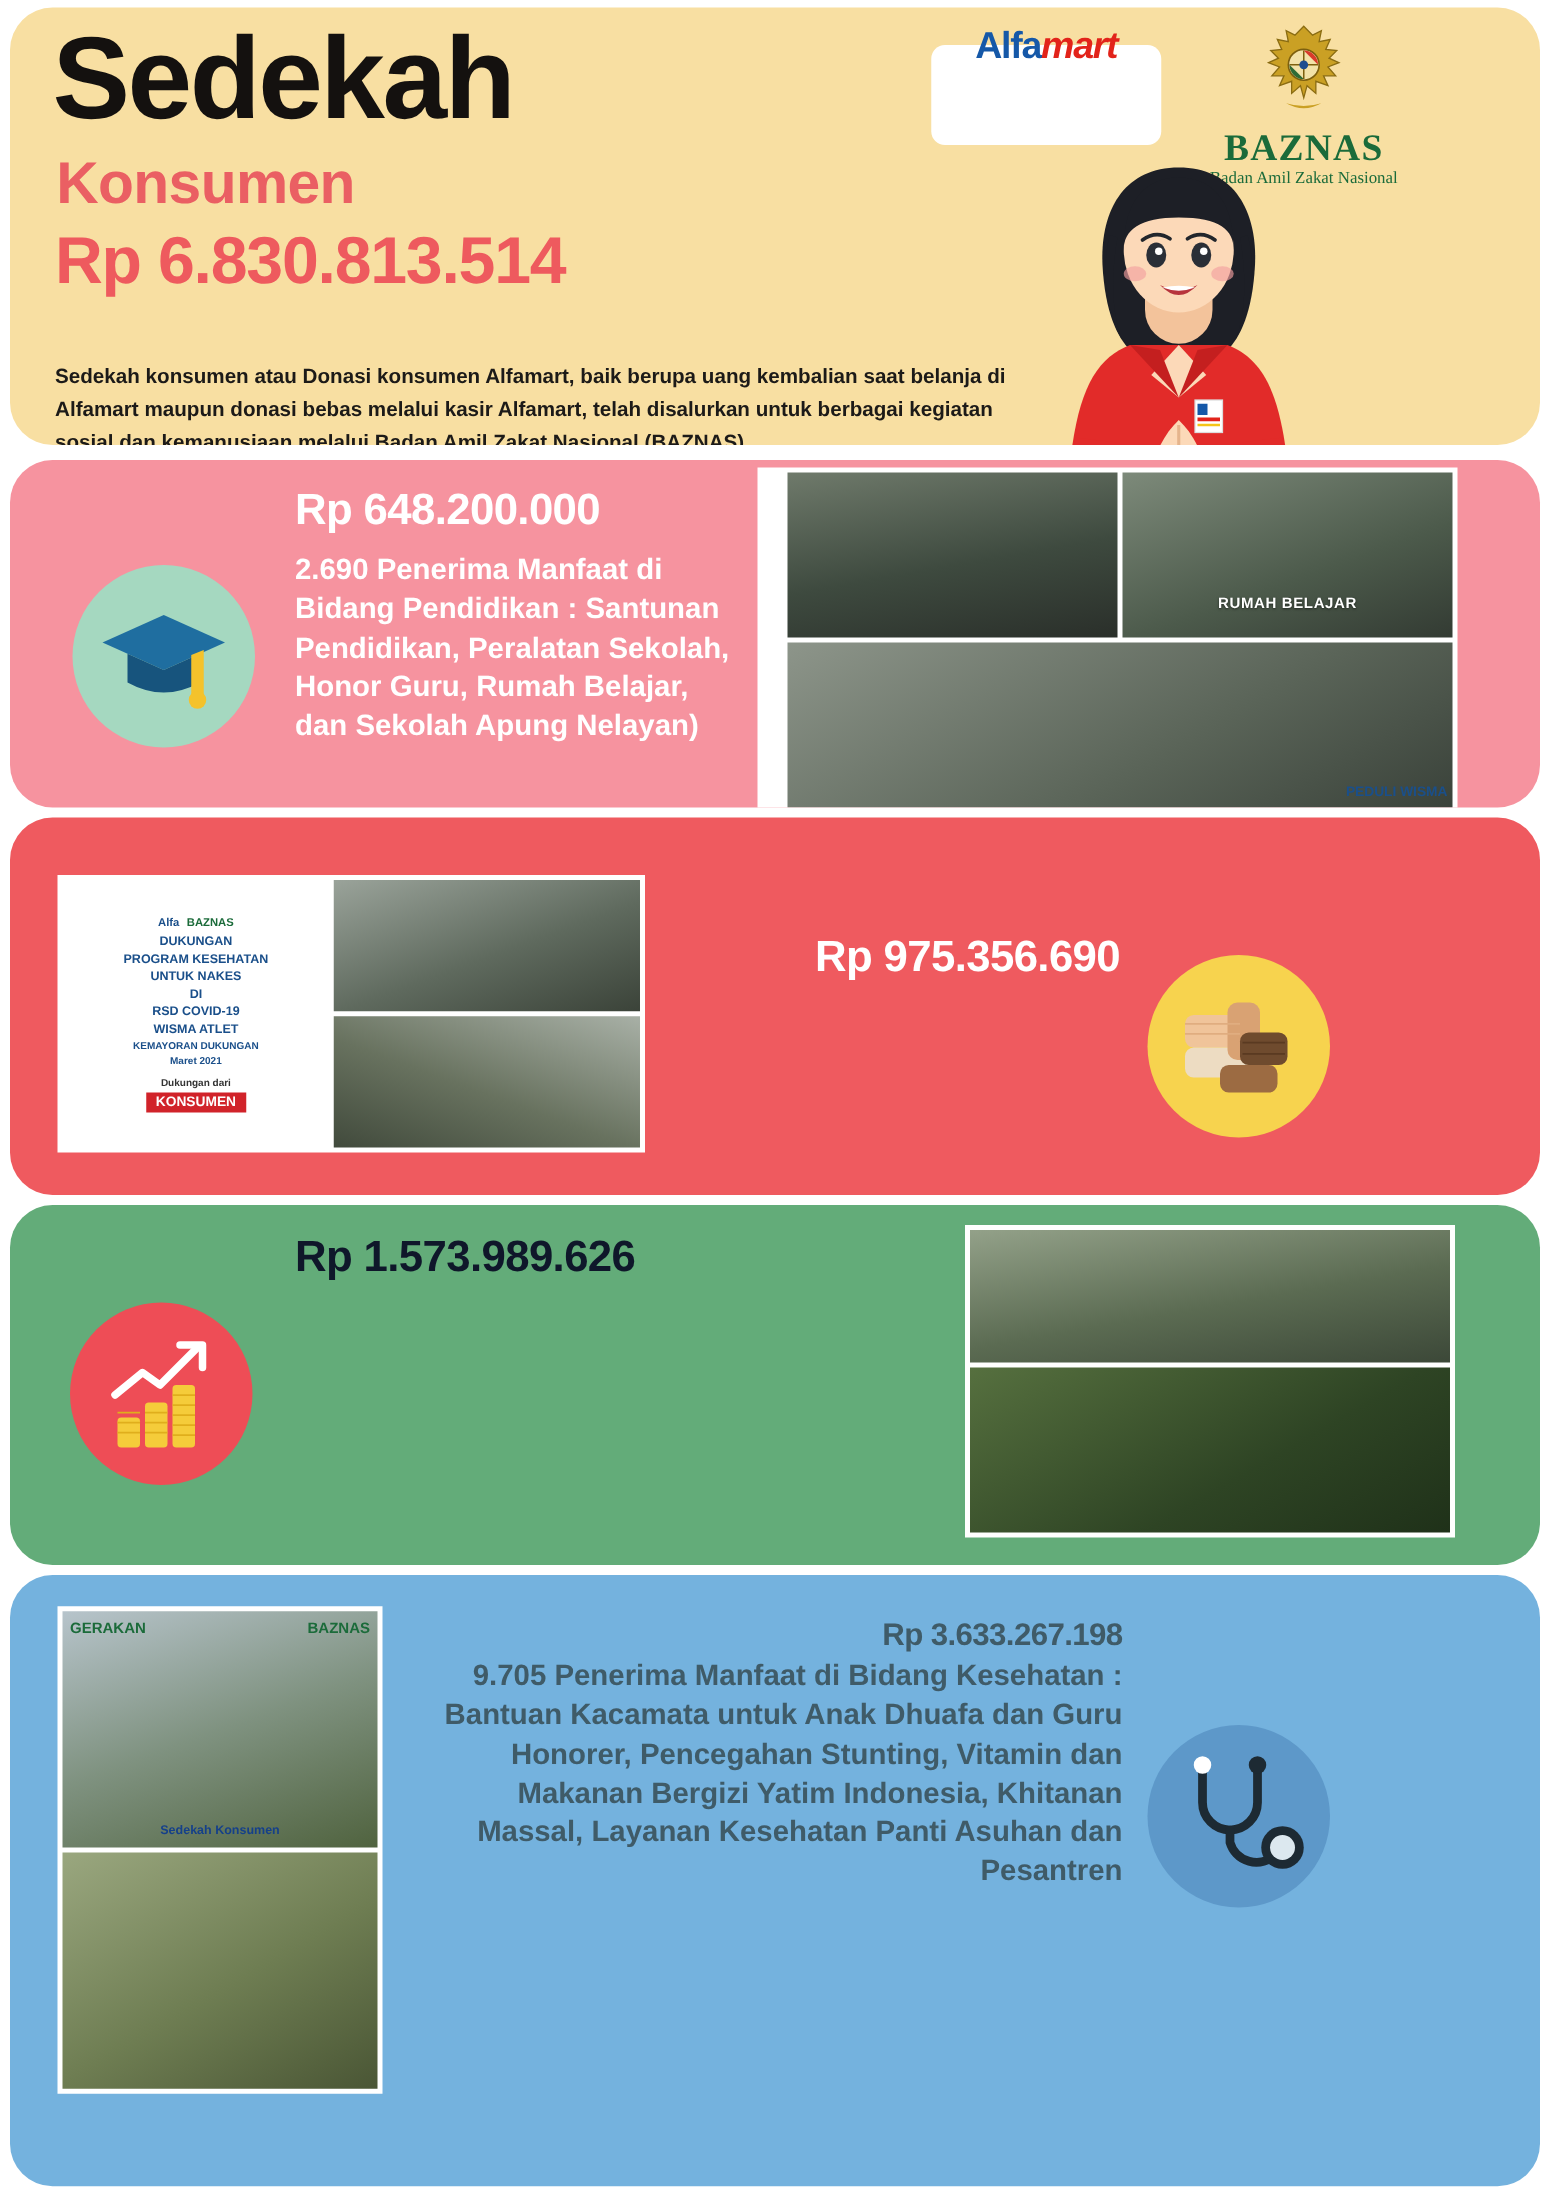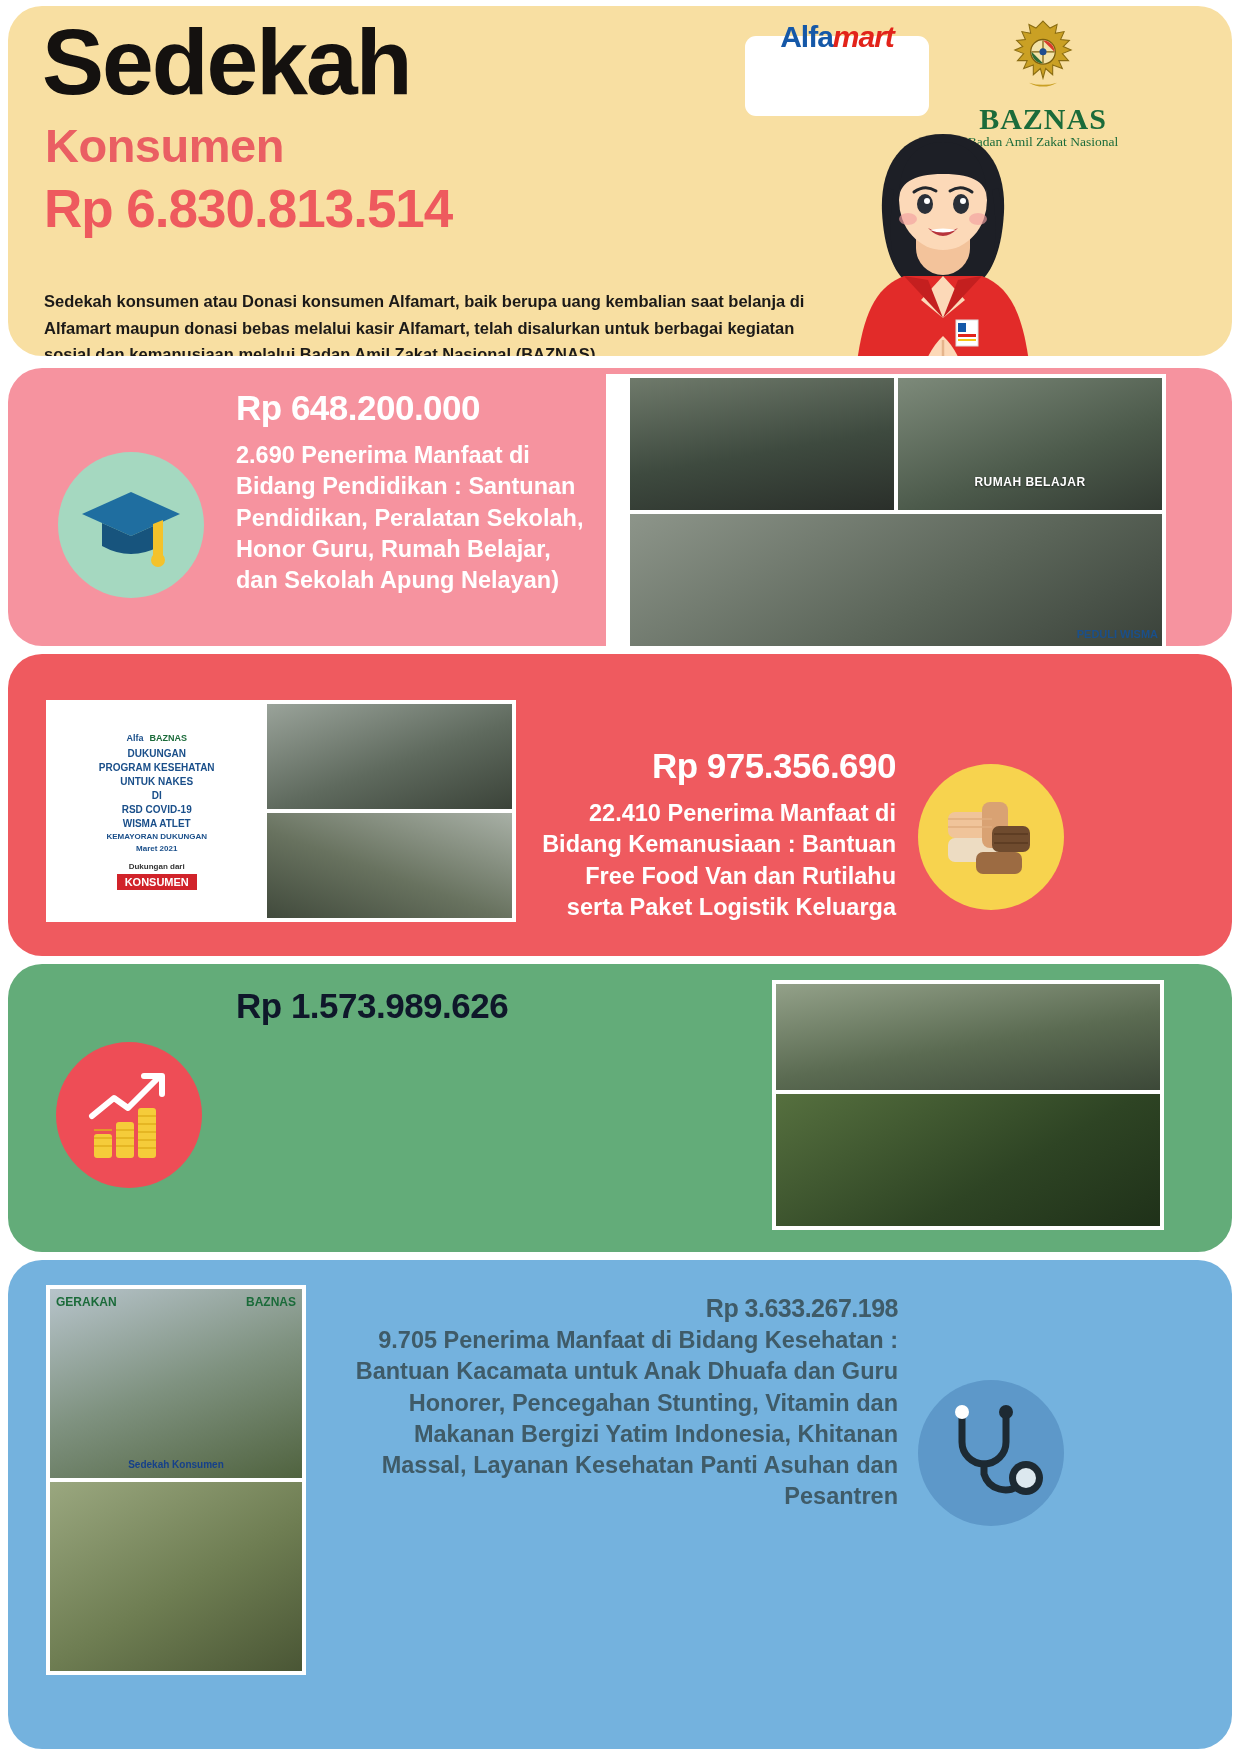--- a/index.html
+++ b/index.html
@@ -227,21 +227,20 @@
         <rect x="30" y="74" width="50" height="24" rx="7" fill="#eddcc2"></rect>
         <rect x="64" y="38" width="26" height="46" rx="8" fill="#d9a273"></rect>
         <rect x="74" y="62" width="38" height="26" rx="7" fill="#6f4b2e"></rect>
         <rect x="58" y="88" width="46" height="22" rx="7" fill="#9c6b42"></rect>
         <path d="M30 55 h44 M30 63 h44" stroke="#e0ad80" stroke-width="1.4"></path>
         <path d="M76 70 h34 M76 79 h34" stroke="#5a3a21" stroke-width="1.4"></path>
       </svg>
     </div>
     <div class="red-text">
       <div class="amount">Rp 975.356.690</div>
-      <div class="body-txt">22.410 Penerima Manfaat di Bidang Kemanusiaan : Bantuan Free Food Van dan Rutilahu serta Paket Logistik Keluarga</div>
     </div>
     <div class="photos photos-hum" style="position:absolute;left:38px;top:46px;">
       <div class="ph p1">
         <div class="banner-box">
           <div style="display:flex;gap:6px;align-items:center;margin-bottom:2px;">
             <span class="bl" style="font-size:9px;">Alfa</span>
             <span style="color:#1b6b3a;font-size:9px;">BAZNAS</span>
           </div>
           <div class="bl">DUKUNGAN</div>
           <div class="bl">PROGRAM KESEHATAN</div>

